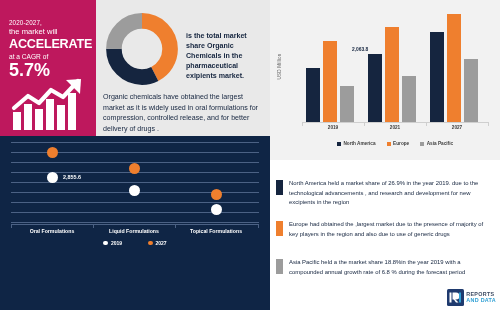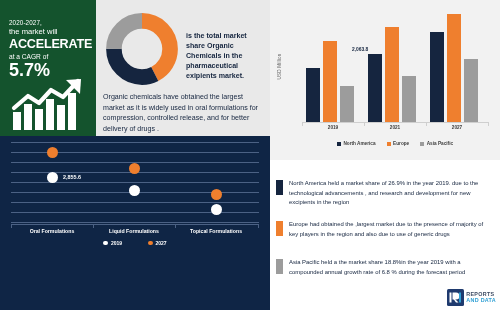--- a/index.html
+++ b/index.html
@@ -8,21 +8,21 @@
     background:#ffffff;
     font-family:"Liberation Sans", sans-serif;
     overflow:hidden;
     position:relative;
   }
   .page{position:relative;width:500px;height:310px;background:#fff;}
 
   
   .orange-panel{
     position:absolute;left:0;top:0;width:96px;height:136px;
-    background:#14532d;
+    background:#be185d;
     overflow:hidden;
   }
   .op-text{position:absolute;left:9px;top:19px;width:82px;color:#fff;line-height:1.12;}
   .op-l1{font-size:6.3px;letter-spacing:.1px;}
   .op-l2{font-size:7.6px;margin-top:1.5px;}
   .op-l3{font-size:12.6px;font-weight:bold;letter-spacing:-.2px;margin-top:1px;}
   .op-l4{font-size:6.6px;margin-top:1.5px;}
   .op-l5{font-size:18px;font-weight:bold;margin-top:0px;}
 
   .growth-art{position:absolute;left:11px;top:78px;width:78px;height:52px;}

